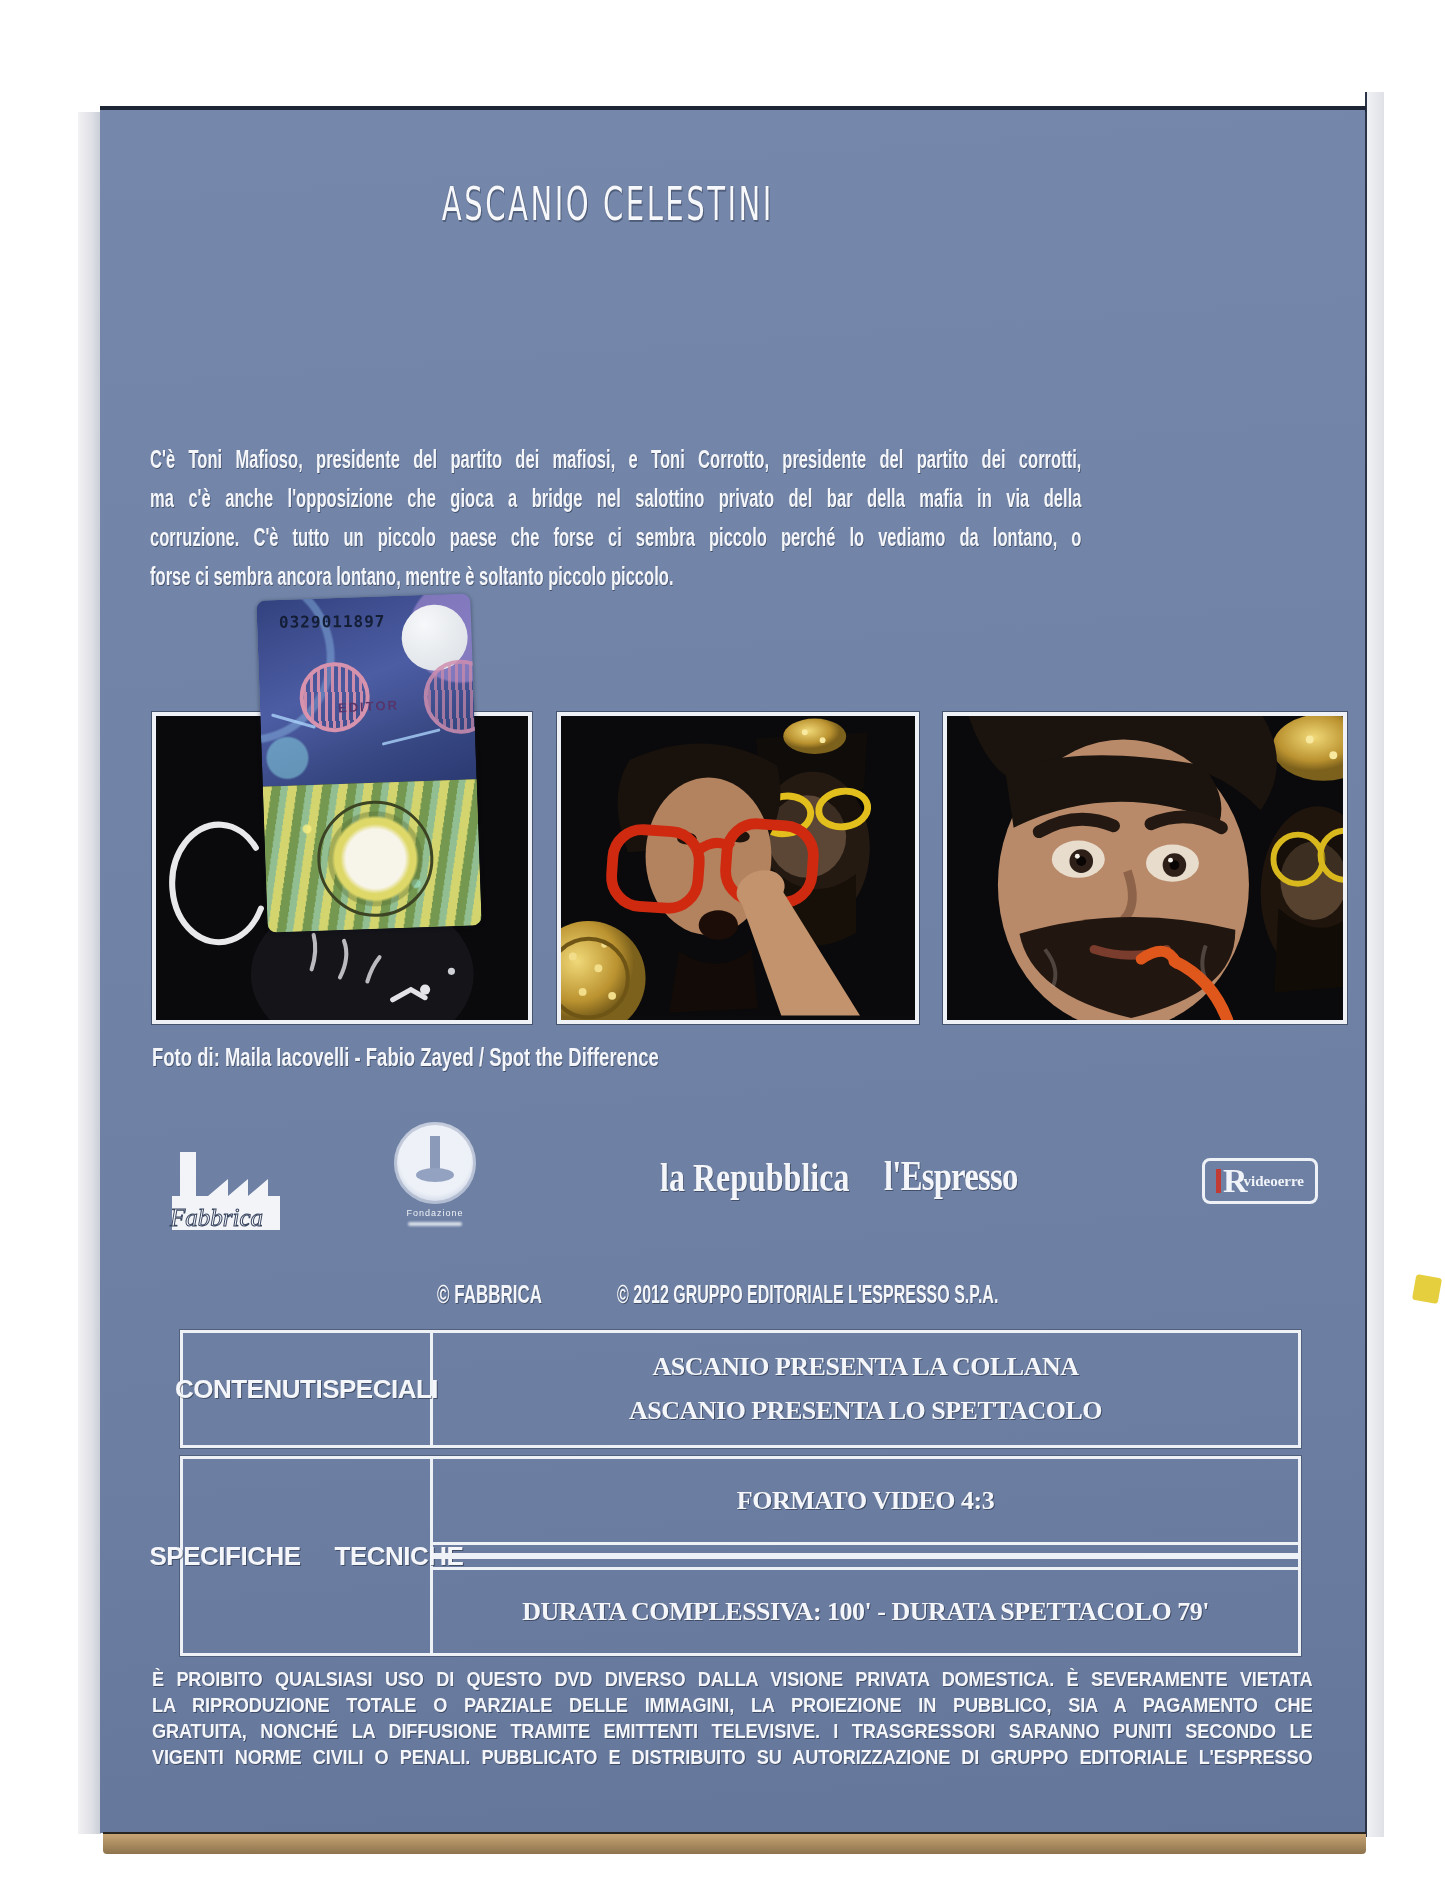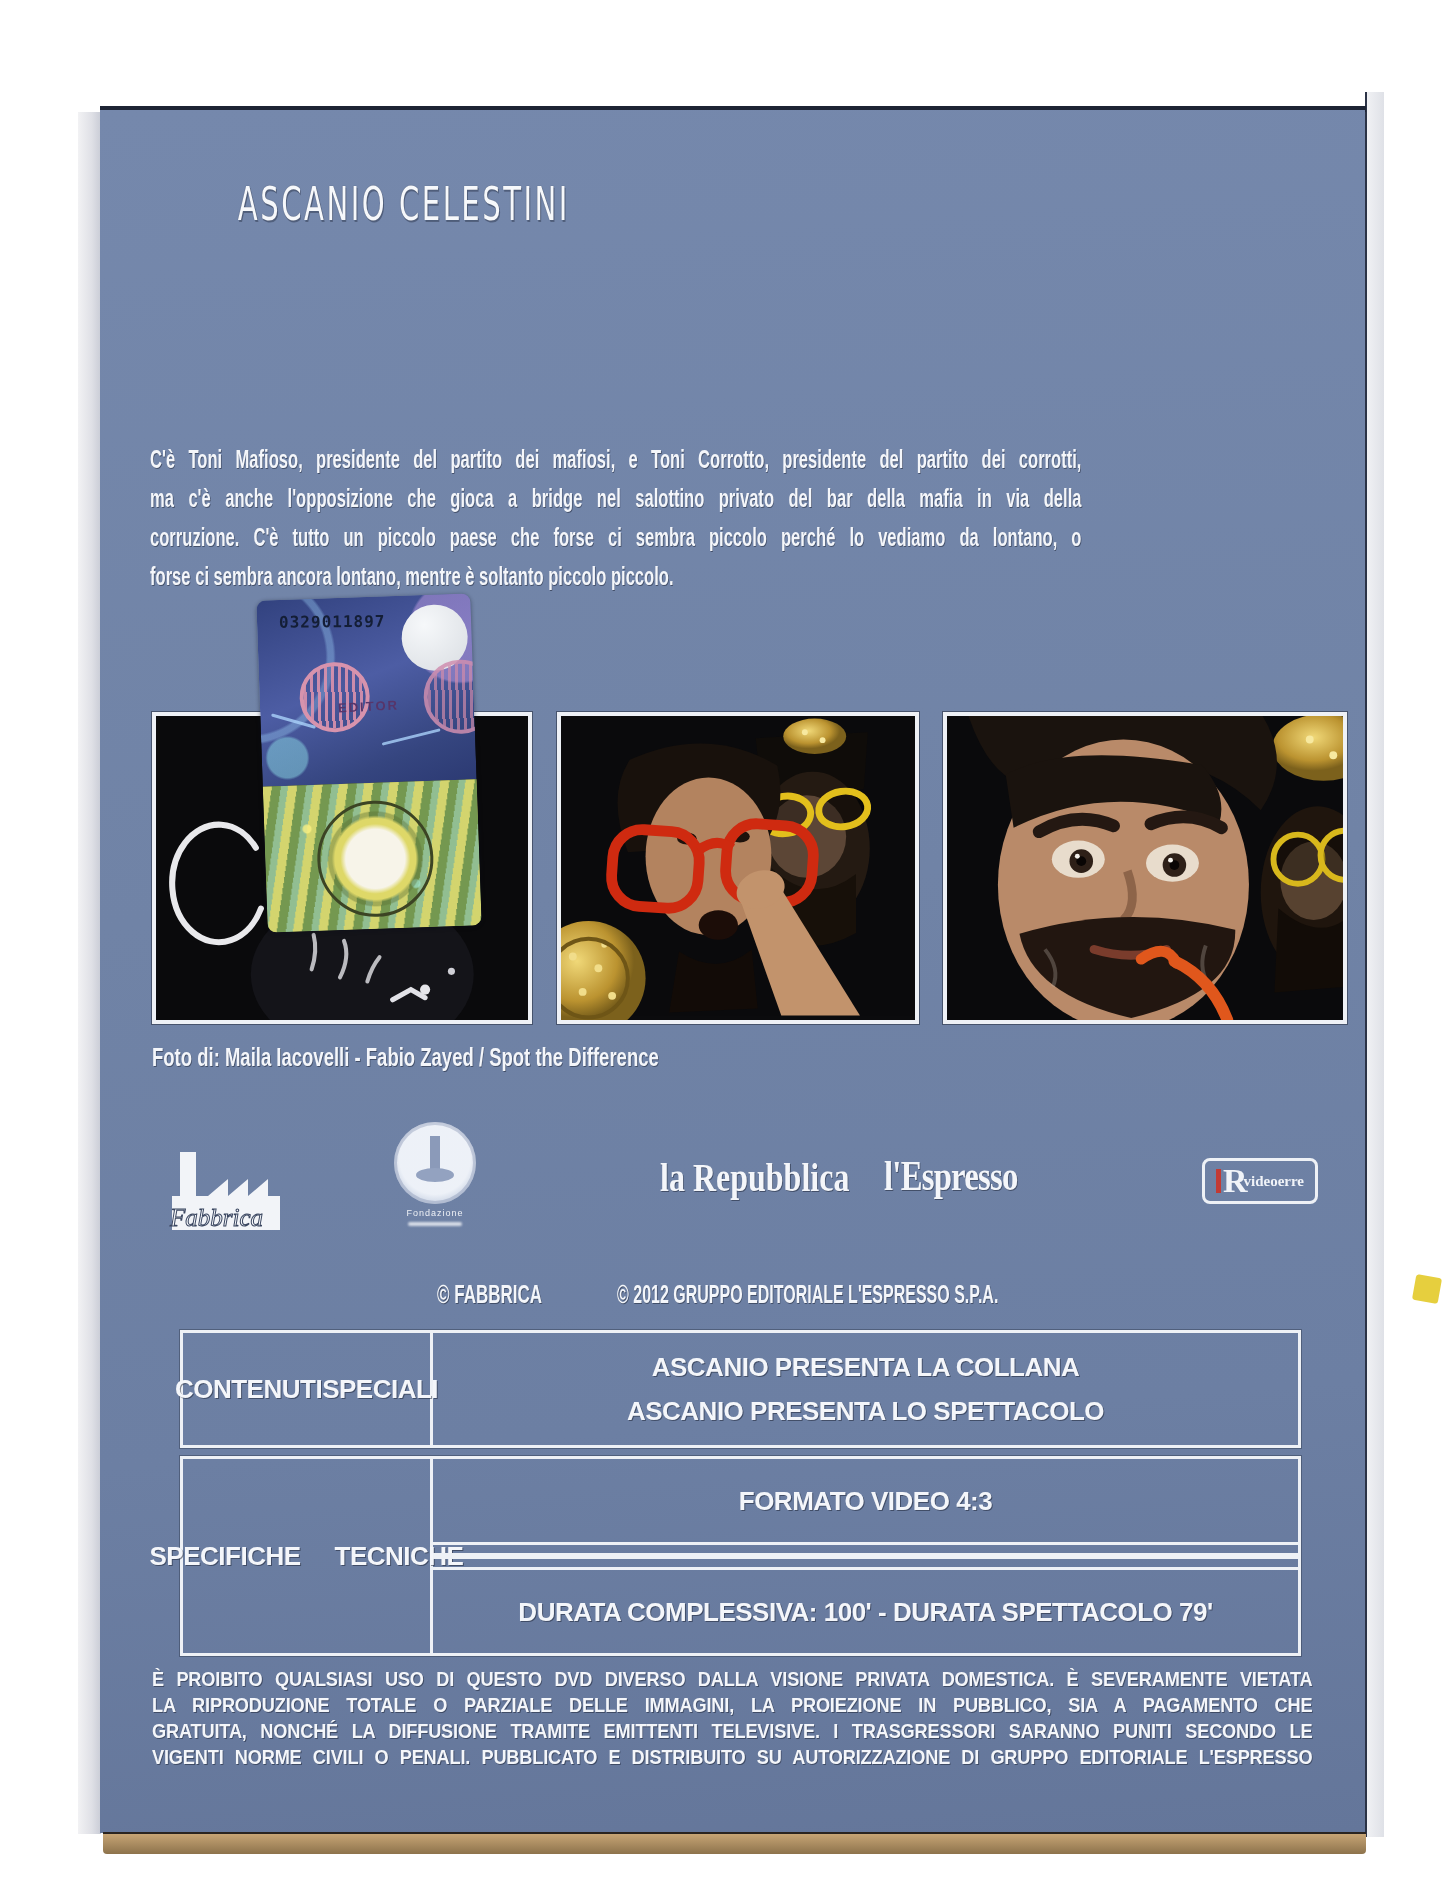--- a/index.html
+++ b/index.html
@@ -14,21 +14,21 @@
   .edge-bottom{position:absolute;left:103px;top:1832px;width:1263px;height:20px;
       background:linear-gradient(#c7a575,#8d734c);border-top:2px solid #2a2420;border-radius:0 0 4px 4px;}
   .cover{position:absolute;left:100px;top:110px;width:1265px;height:1723px;
       background:linear-gradient(176deg,#7588ac 0%,#7083a6 45%,#6c7fa3 75%,#64769a 100%);}
   
   .w{color:#f4f6fa;font-weight:bold;text-shadow:1px 1px 0 rgba(24,30,46,.5);}
   .fitx{display:inline-block;transform-origin:left top;white-space:nowrap;}
   .jline{text-align:justify;text-align-last:justify;white-space:normal;}
   .jl-left{text-align-last:left;}
   
-  .artist-wrap{position:absolute;left:136px;top:176px;width:924px;}
+  .artist-wrap{position:absolute;left:146px;top:176px;width:924px;text-align:center;}
   .artist{display:inline-block;transform:scaleX(.62);transform-origin:center;
       font-size:47px;letter-spacing:4px;font-weight:400;color:#f6f8fb;
       font-family:"DejaVu Sans",sans-serif;text-shadow:0 0 1px rgba(20,26,42,.65),1.5px 1.5px 0 rgba(20,26,42,.35);}
   .title-wrap{position:absolute;left:150px;top:234px;width:924px;text-align:center;}
   .album-title{display:inline-block;transform:scaleX(.70) rotate(-.6deg);transform-origin:center;
       font-size:76px;font-weight:400;color:#f6f8fb;font-family:"DejaVu Sans",sans-serif;
       text-shadow:0 0 1px rgba(20,26,42,.65),2px 2px 0 rgba(20,26,42,.3);}
   
   .synopsis{position:absolute;left:150px;top:440px;width:1460px;transform:scaleX(.638);
       transform-origin:left top;font-size:26px;line-height:39px;}
@@ -93,21 +93,21 @@
   .ve-col span{font-size:15px;line-height:14px;color:#f0f3f8;font-weight:bold;}
   
   .cpy{position:absolute;top:1280px;font-size:25px;}
   
   .tbox{position:absolute;left:180px;width:1121px;border:3px solid #eef1f6;box-sizing:border-box;
       display:flex;box-shadow:0 0 0 1px rgba(30,36,52,.35);}
   .tb1{top:1330px;height:118px;}
   .tb2{top:1456px;height:200px;}
   .tcol1{width:247px;border-right:3px solid #eef1f6;display:flex;flex-direction:row;
       align-items:center;justify-content:center;}
-  .tcol2{flex:1;display:flex;flex-direction:column;}
+  .tcol2{flex:1;display:flex;flex-direction:column;font-family:Liberation Serif, serif;}
   .tcell{flex:1;display:flex;flex-direction:column;align-items:center;justify-content:center;gap:14px;}
   .tsub{flex:1;display:flex;align-items:center;justify-content:center;}
   .tdiv{height:8px;border-top:3px solid #eef1f6;border-bottom:3px solid #eef1f6;}
   .tbl-txt{font-size:26px;letter-spacing:-0.5px;line-height:30px;}
   .gap36{gap:34px;}
   
   .legal{position:absolute;left:152px;top:1666px;width:1340px;transform:scaleX(.866);
       transform-origin:left top;font-size:21px;line-height:26px;letter-spacing:-0.2px;}
   
   .yellow-frag{position:absolute;left:1414px;top:1276px;width:26px;height:26px;background:#e6cf3e;

